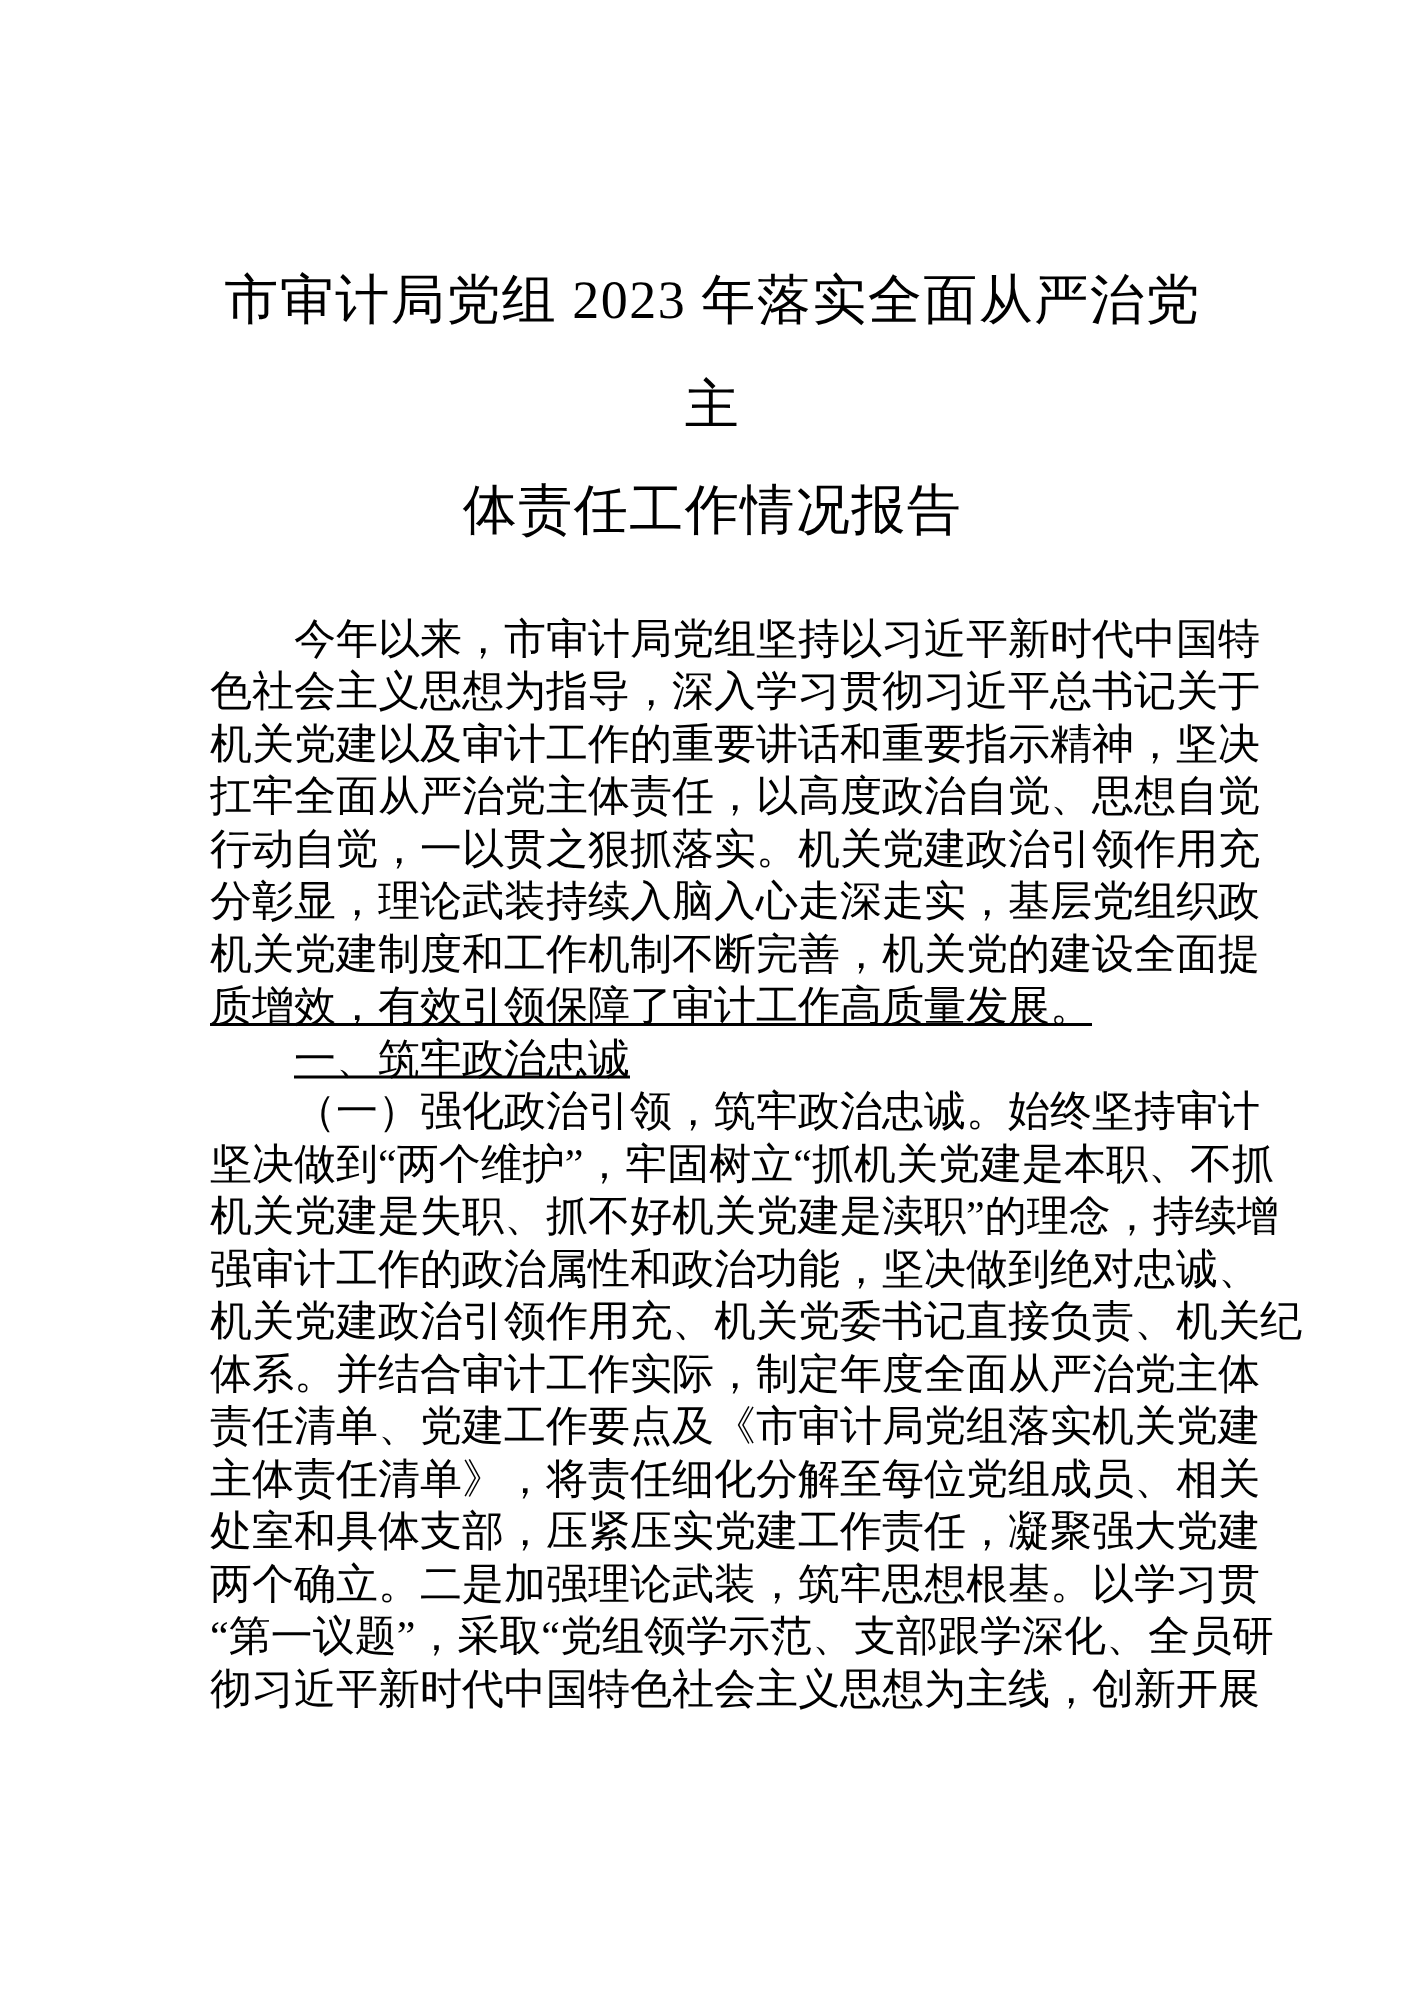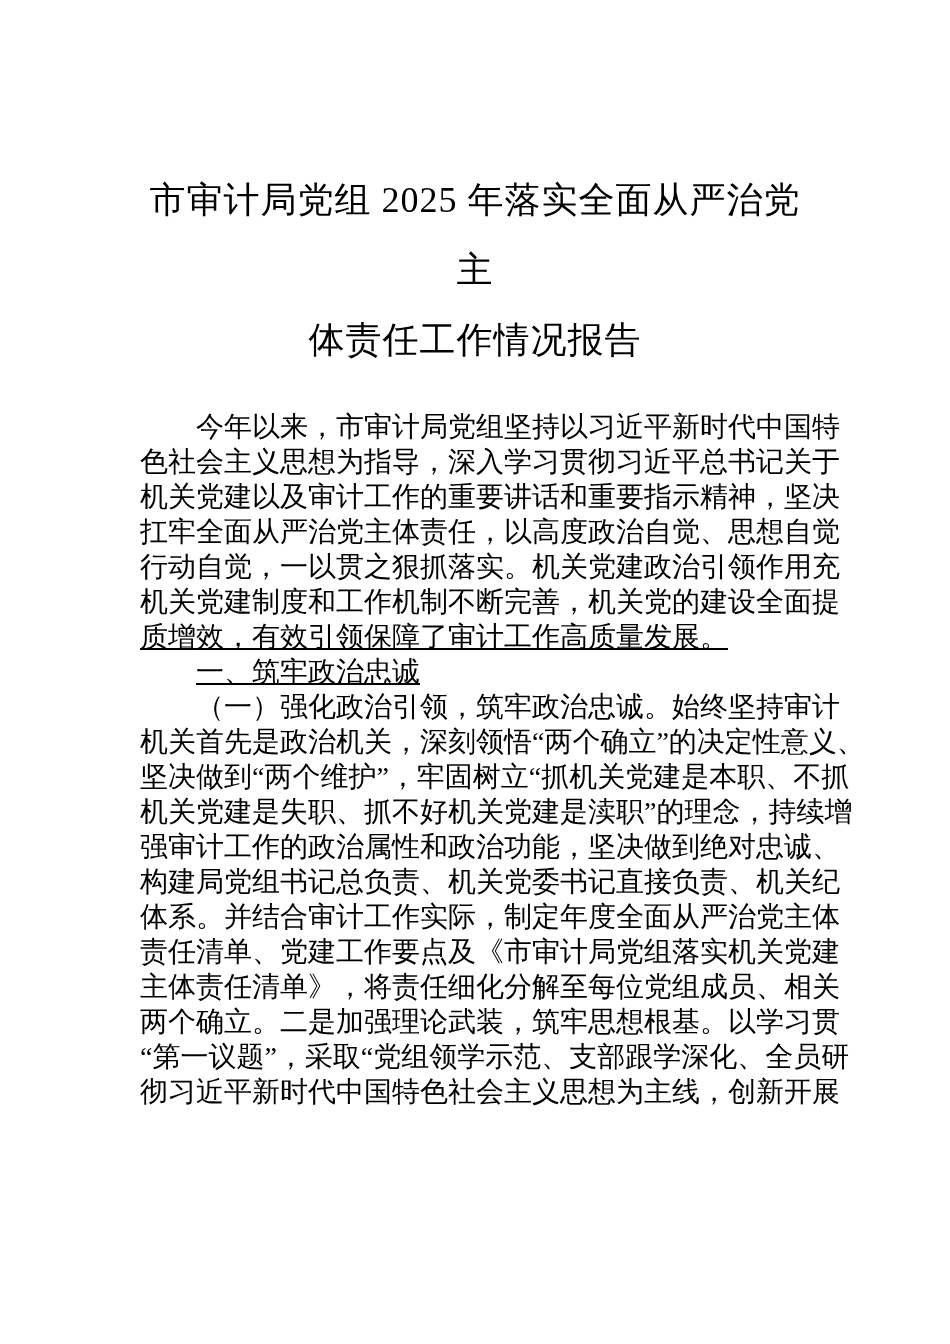--- a/index.html
+++ b/index.html
@@ -45,48 +45,49 @@
   .heading {
     font-weight: normal;
   }
 </style>
 </head>
 <body>
 
 <div class="page">
 
   <div class="doc-title">
-    <div class="title-line">市审计局党组 2025 年落实全面从严治党主</div>
+    <div class="title-line">市审计局党组 2023 年落实全面从严治党主</div>
     <div class="title-line">体责任工作情况报告</div>
   </div>
 
   <div class="doc-body">
 
     <div class="para">
       <div class="line indent">今年以来，市审计局党组坚持以习近平新时代中国特</div>
       <div class="line">色社会主义思想为指导，深入学习贯彻习近平总书记关于</div>
       <div class="line">机关党建以及审计工作的重要讲话和重要指示精神，坚决</div>
       <div class="line">扛牢全面从严治党主体责任，以高度政治自觉、思想自觉</div>
       <div class="line">行动自觉，一以贯之狠抓落实。机关党建政治引领作用充</div>
+      <div class="line">分彰显，理论武装持续入脑入心走深走实，基层党组织政</div>
       <div class="line">机关党建制度和工作机制不断完善，机关党的建设全面提</div>
       <div class="line end">质增效，有效引领保障了审计工作高质量发展。</div>
     </div>
 
     <div class="line indent end heading">一、筑牢政治忠诚</div>
 
     <div class="para">
       <div class="line indent">（一）强化政治引领，筑牢政治忠诚。始终坚持审计</div>
-      <div class="line">机关首先是政治机关，深刻领悟“两个确立”的决定性意义、</div>
       <div class="line">坚决做到“两个维护”，牢固树立“抓机关党建是本职、不抓</div>
       <div class="line">机关党建是失职、抓不好机关党建是渎职”的理念，持续增</div>
       <div class="line">强审计工作的政治属性和政治功能，坚决做到绝对忠诚、</div>
-      <div class="line">构建局党组书记总负责、机关党委书记直接负责、机关纪</div>
+      <div class="line">机关党建政治引领作用充、机关党委书记直接负责、机关纪</div>
       <div class="line">体系。并结合审计工作实际，制定年度全面从严治党主体</div>
       <div class="line">责任清单、党建工作要点及《市审计局党组落实机关党建</div>
       <div class="line">主体责任清单》，将责任细化分解至每位党组成员、相关</div>
+      <div class="line">处室和具体支部，压紧压实党建工作责任，凝聚强大党建</div>
       <div class="line">两个确立。二是加强理论武装，筑牢思想根基。以学习贯</div>
       <div class="line">“第一议题”，采取“党组领学示范、支部跟学深化、全员研</div>
       <div class="line">彻习近平新时代中国特色社会主义思想为主线，创新开展</div>
     </div>
 
   </div>
 
 </div>
 
 </body></html>

